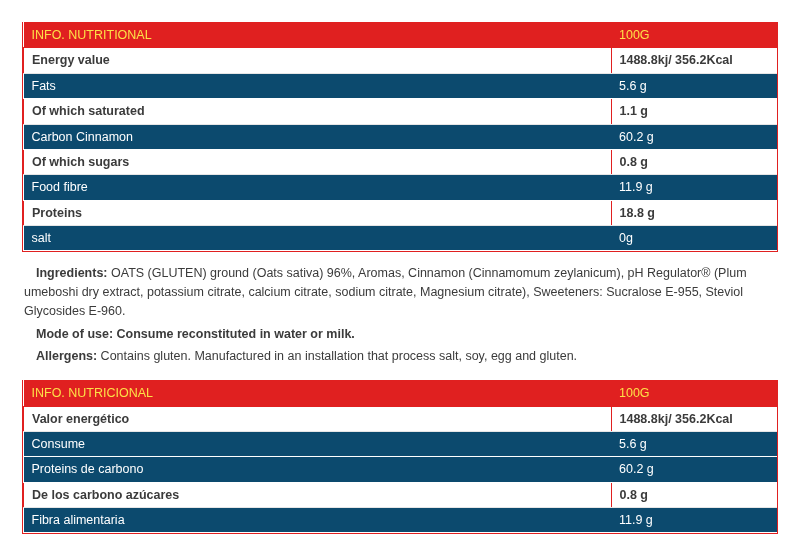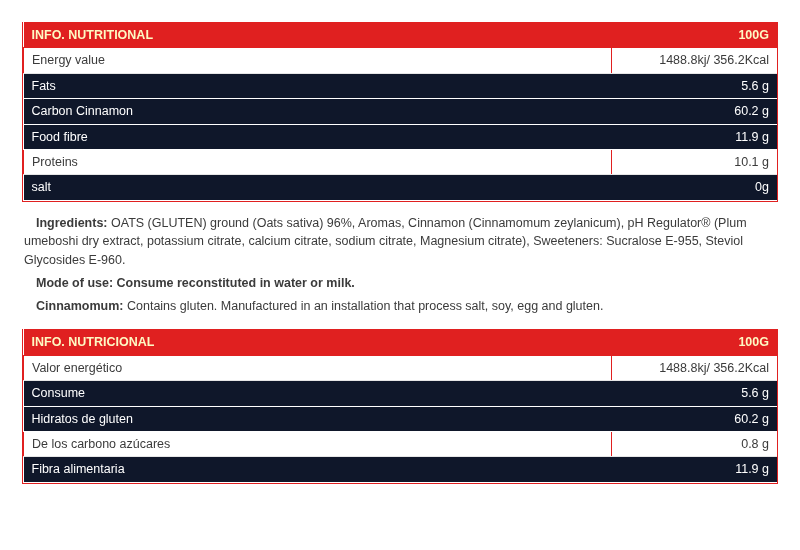--- a/index.html
+++ b/index.html
@@ -26,43 +26,43 @@
     table-layout: fixed;
   }
   table.nut td {
     padding: 5px 8px;
     line-height: 1.15;
     font-size: 12.5px;
     vertical-align: middle;
   }
   tr.header td {
     background: #e02020;
-    color: #fef9c3;
-    font-weight: bold;
+    color: #fde047;
+    font-weight: normal;
     border-top: 1px solid #e02020;
     border-bottom: 1px solid #e02020;
   }
   tr.redrow td {
-    background: #0f172a;
+    background: #0c4a6e;
     color: #ffffff;
     border-bottom: 1px solid #ffffff;
   }
   tr.whiterow td {
     background: #ffffff;
     color: #3b3b3b;
     border-bottom: 1px solid #e6e6e6;
   }
   tr.whiterow td.left, tr.whiterow td.right {
     border-left: 1px solid #e02020;
+    font-weight: bold;
   }
   table.nut td.left {
     text-align: left;
   }
   table.nut td.right {
-    text-align: right;
     width: 150px;
   }
   .wrap-red-border {
     border-left: 1px solid #e02020;
     border-right: 1px solid #e02020;
     border-bottom: 1px solid #e02020;
   }
   .notes {
     padding: 12px 2px 4px 2px;
     line-height: 1.5;
@@ -93,65 +93,73 @@
           <td class="right">100G</td>
         </tr>
         <tr class="whiterow">
           <td class="left">Energy value</td>
           <td class="right">1488.8kj/ 356.2Kcal</td>
         </tr>
         <tr class="redrow">
           <td class="left">Fats</td>
           <td class="right">5.6 g</td>
         </tr>
+        <tr class="whiterow">
+          <td class="left">Of which saturated</td>
+          <td class="right">1.1 g</td>
+        </tr>
         <tr class="redrow">
           <td class="left">Carbon Cinnamon</td>
           <td class="right">60.2 g</td>
+        </tr>
+        <tr class="whiterow">
+          <td class="left">Of which sugars</td>
+          <td class="right">0.8 g</td>
         </tr>
         <tr class="redrow">
           <td class="left">Food fibre</td>
           <td class="right">11.9 g</td>
         </tr>
         <tr class="whiterow">
           <td class="left">Proteins</td>
-          <td class="right">10.1 g</td>
+          <td class="right">18.8 g</td>
         </tr>
         <tr class="redrow">
           <td class="left">salt</td>
           <td class="right">0g</td>
         </tr>
       </tbody>
     </table>
   </div>
 
   <div class="notes">
     <p><span class="lbl">Ingredients:</span><span> OATS (GLUTEN) ground (Oats sativa) 96%, Aromas, Cinnamon (Cinnamomum zeylanicum), pH Regulator® (Plum umeboshi dry extract, potassium citrate, calcium citrate, sodium citrate, Magnesium citrate), Sweeteners: Sucralose E-955, Steviol Glycosides E-960.</span></p>
     <p class="bold-line"><span class="lbl">Mode of use:</span><span> Consume reconstituted in water or milk.</span></p>
-    <p><span class="lbl">Cinnamomum:</span><span> Contains gluten. Manufactured in an installation that process salt, soy, egg and gluten.</span></p>
+    <p><span class="lbl">Allergens:</span><span> Contains gluten. Manufactured in an installation that process salt, soy, egg and gluten.</span></p>
   </div>
 
   <div class="spacer-block"></div>
 
   <div class="wrap-red-border">
     <table class="nut">
       <tbody>
         <tr class="header">
           <td class="left">INFO. NUTRICIONAL</td>
           <td class="right">100G</td>
         </tr>
         <tr class="whiterow">
           <td class="left">Valor energético</td>
           <td class="right">1488.8kj/ 356.2Kcal</td>
         </tr>
         <tr class="redrow">
           <td class="left">Consume</td>
           <td class="right">5.6 g</td>
         </tr>
         <tr class="redrow">
-          <td class="left">Hidratos de gluten</td>
+          <td class="left">Proteins de carbono</td>
           <td class="right">60.2 g</td>
         </tr>
         <tr class="whiterow">
           <td class="left">De los carbono azúcares</td>
           <td class="right">0.8 g</td>
         </tr>
         <tr class="redrow">
           <td class="left">Fibra alimentaria</td>
           <td class="right">11.9 g</td>
         </tr>

